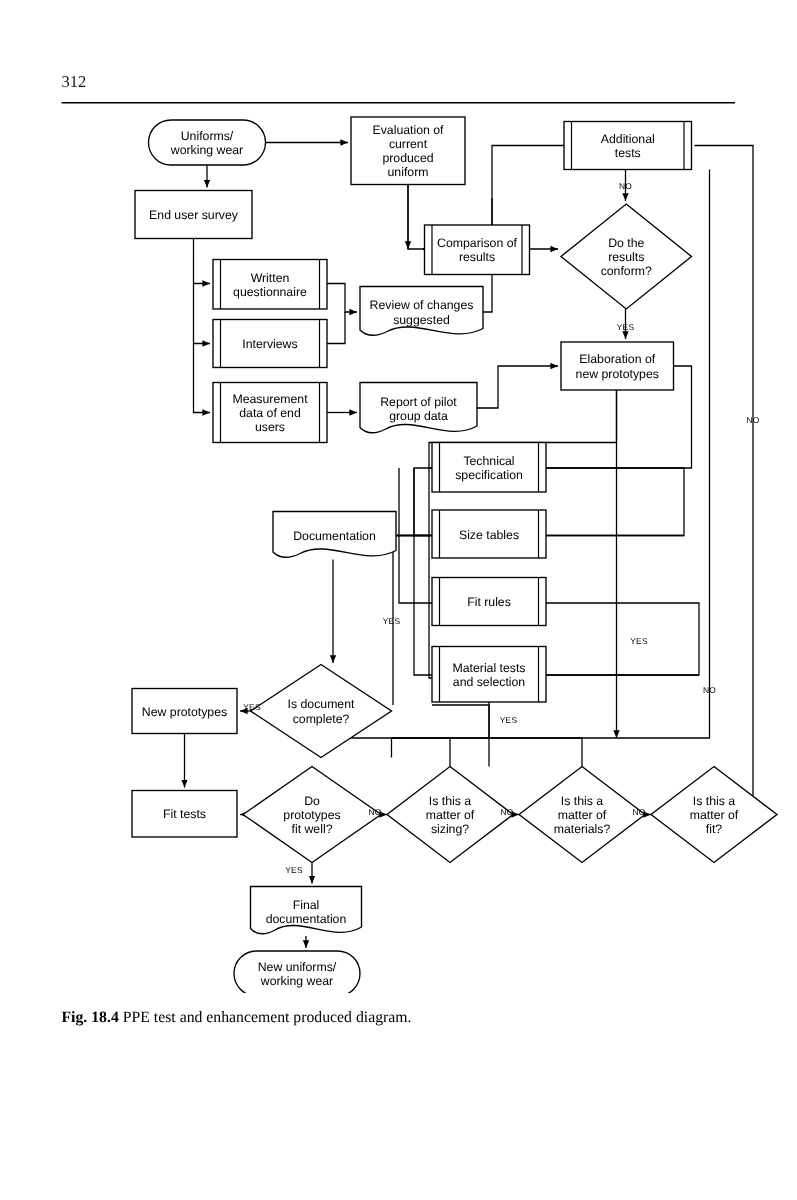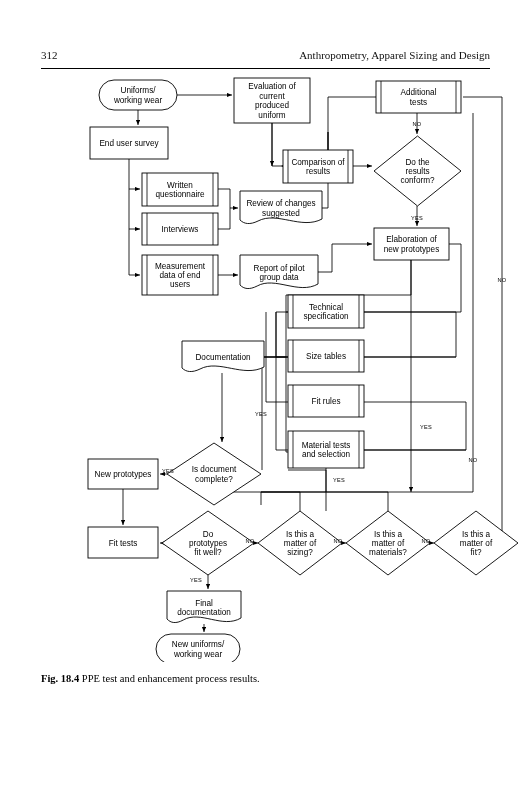--- a/index.html
+++ b/index.html
@@ -26,21 +26,20 @@
   .ln{stroke:#000;stroke-width:.85;fill:none;}
   .shape{stroke:#000;stroke-width:.9;fill:#fff;}
   .bar{stroke:#000;stroke-width:.8;fill:#fff;}
 </style>
 </head>
 <body>
 
 <div id="page">
 
   <div class="rh" id="folio">312</div>
-  <div class="rh" id="rh-title">Anthropometry, Apparel Sizing and Design</div>
   <div id="rule"></div>
 
   <div id="fig">
     <svg id="chart" width="531" height="590" viewBox="0 0 531 590" xmlns="http://www.w3.org/2000/svg">
       <defs>
         <marker id="ah" markerWidth="7" markerHeight="7" refX="6" refY="2.5" orient="auto" markerUnits="strokeWidth">
           <path d="M0,0 L6,2.5 L0,5 z" fill="#000"></path>
         </marker>
       </defs>
       <g id="edges">
@@ -256,16 +255,16 @@
           <text x="390" y="471" class="edge-lbl">NO</text>
           <text x="303" y="410" class="edge-lbl">YES</text>
           <text x="390" y="357" class="edge-lbl">YES</text>
           <text x="437" y="390" class="edge-lbl">NO</text>
         </g>
     </svg>
   </div>
 
   <div id="caption">
     <span class="lbl">Fig. 18.4</span>
-    <span>PPE test and enhancement process results.</span>
+    <span>PPE test and enhancement produced diagram.</span>
   </div>
 
 </div>
 
 </body></html>

